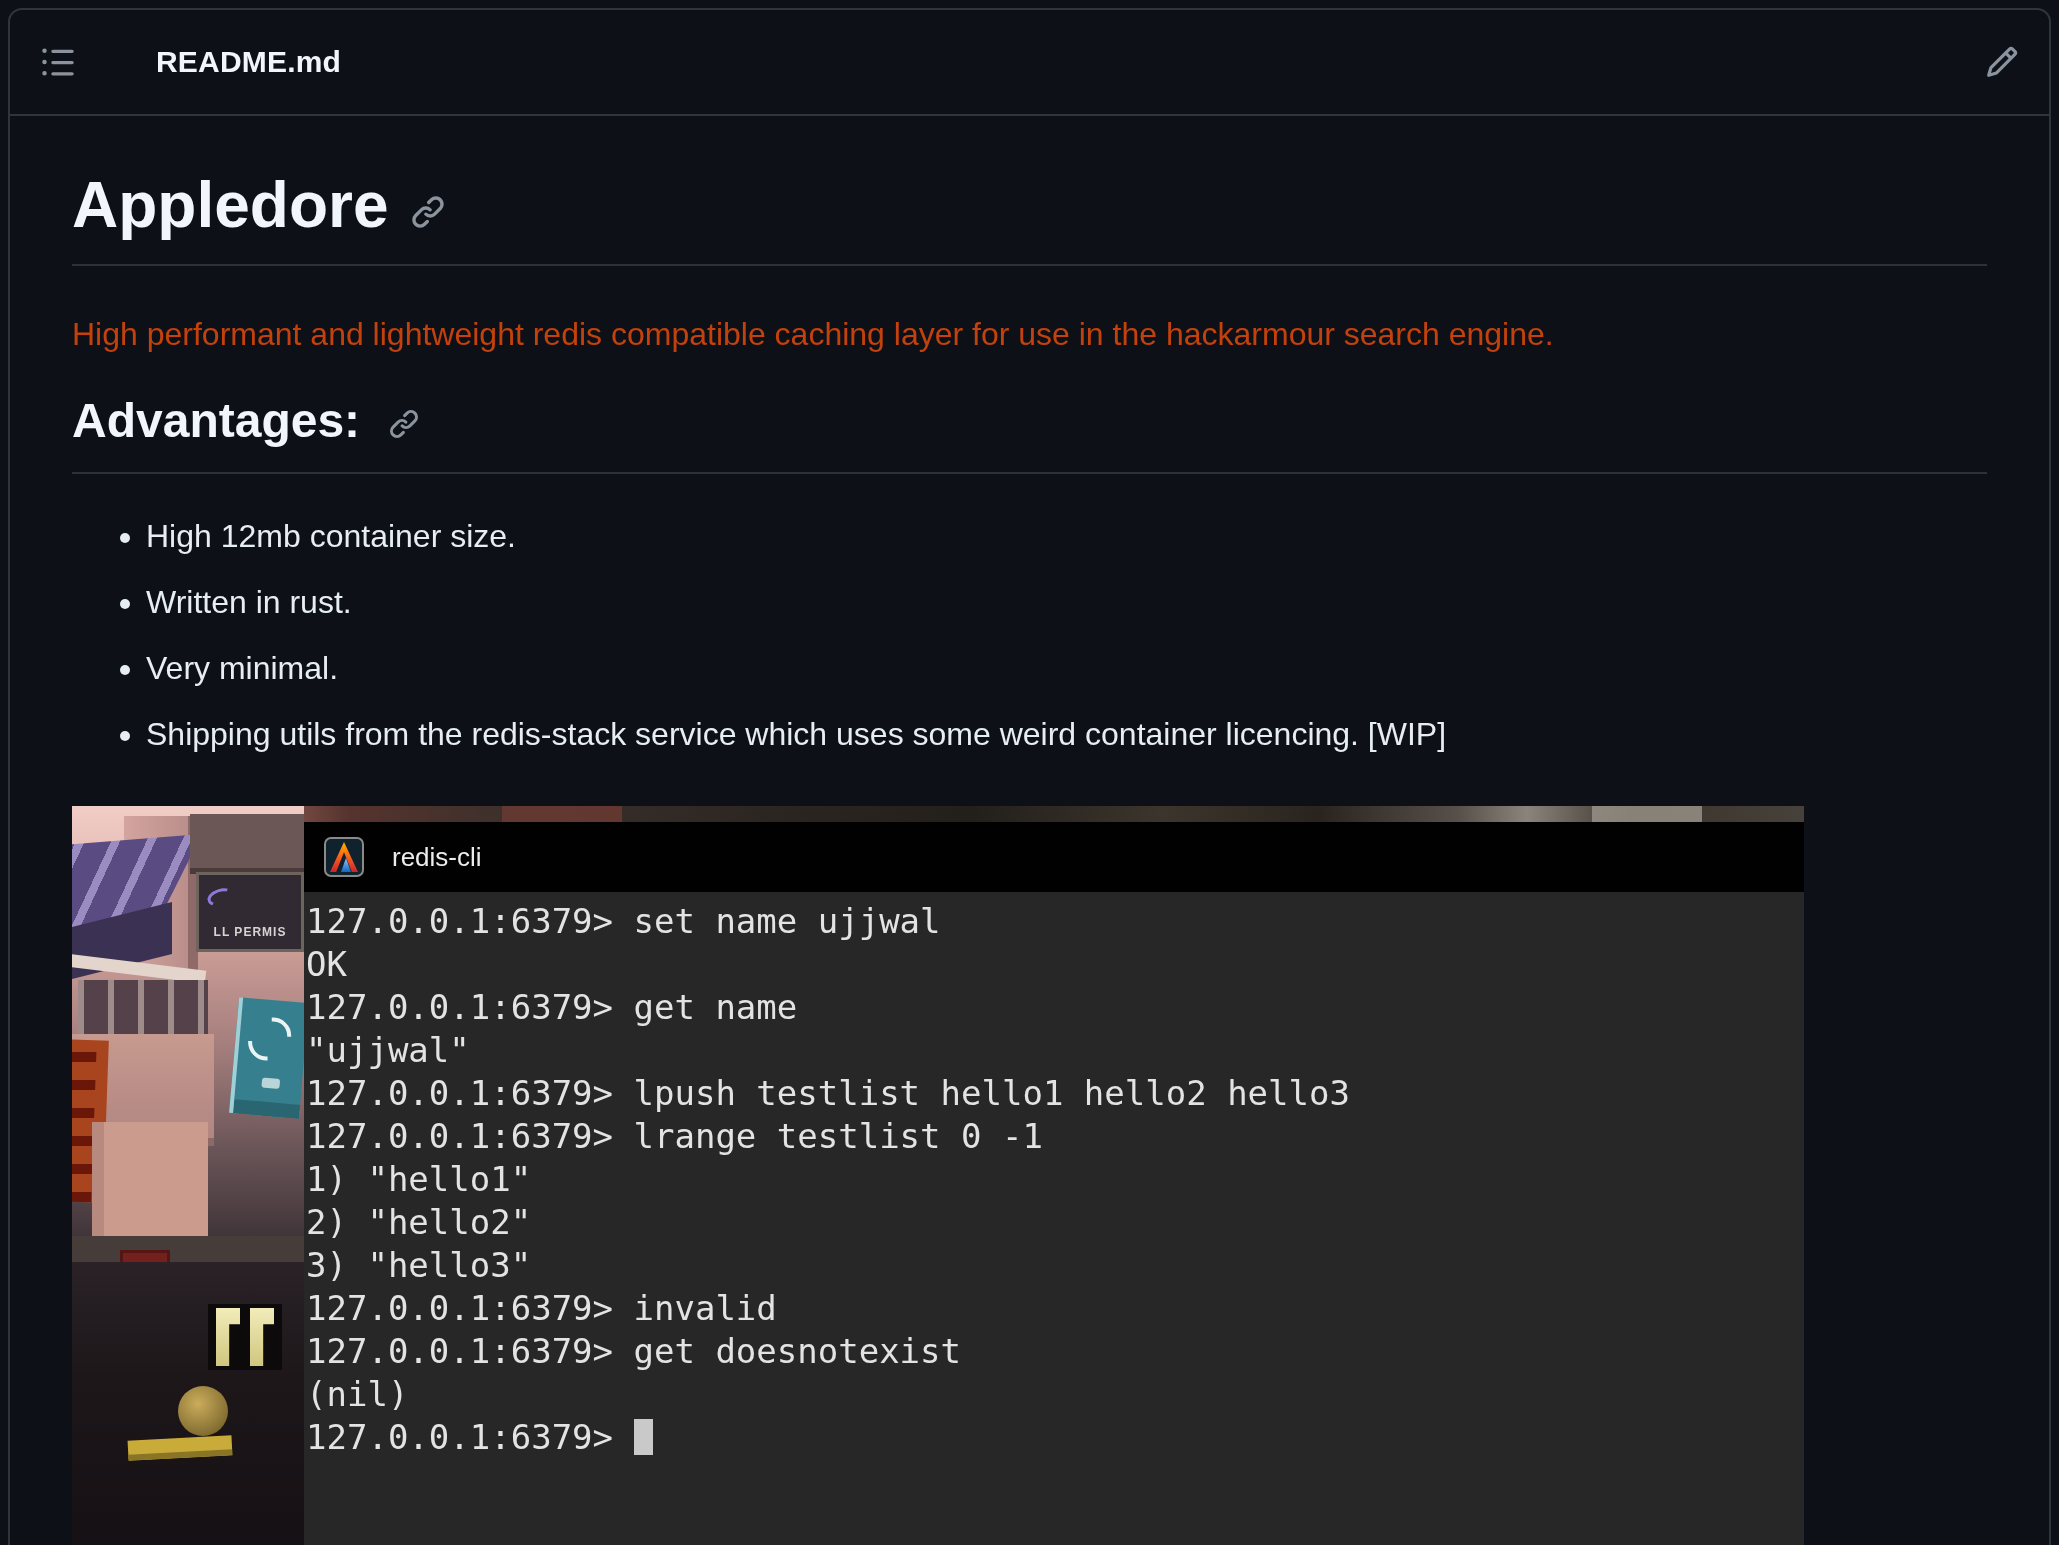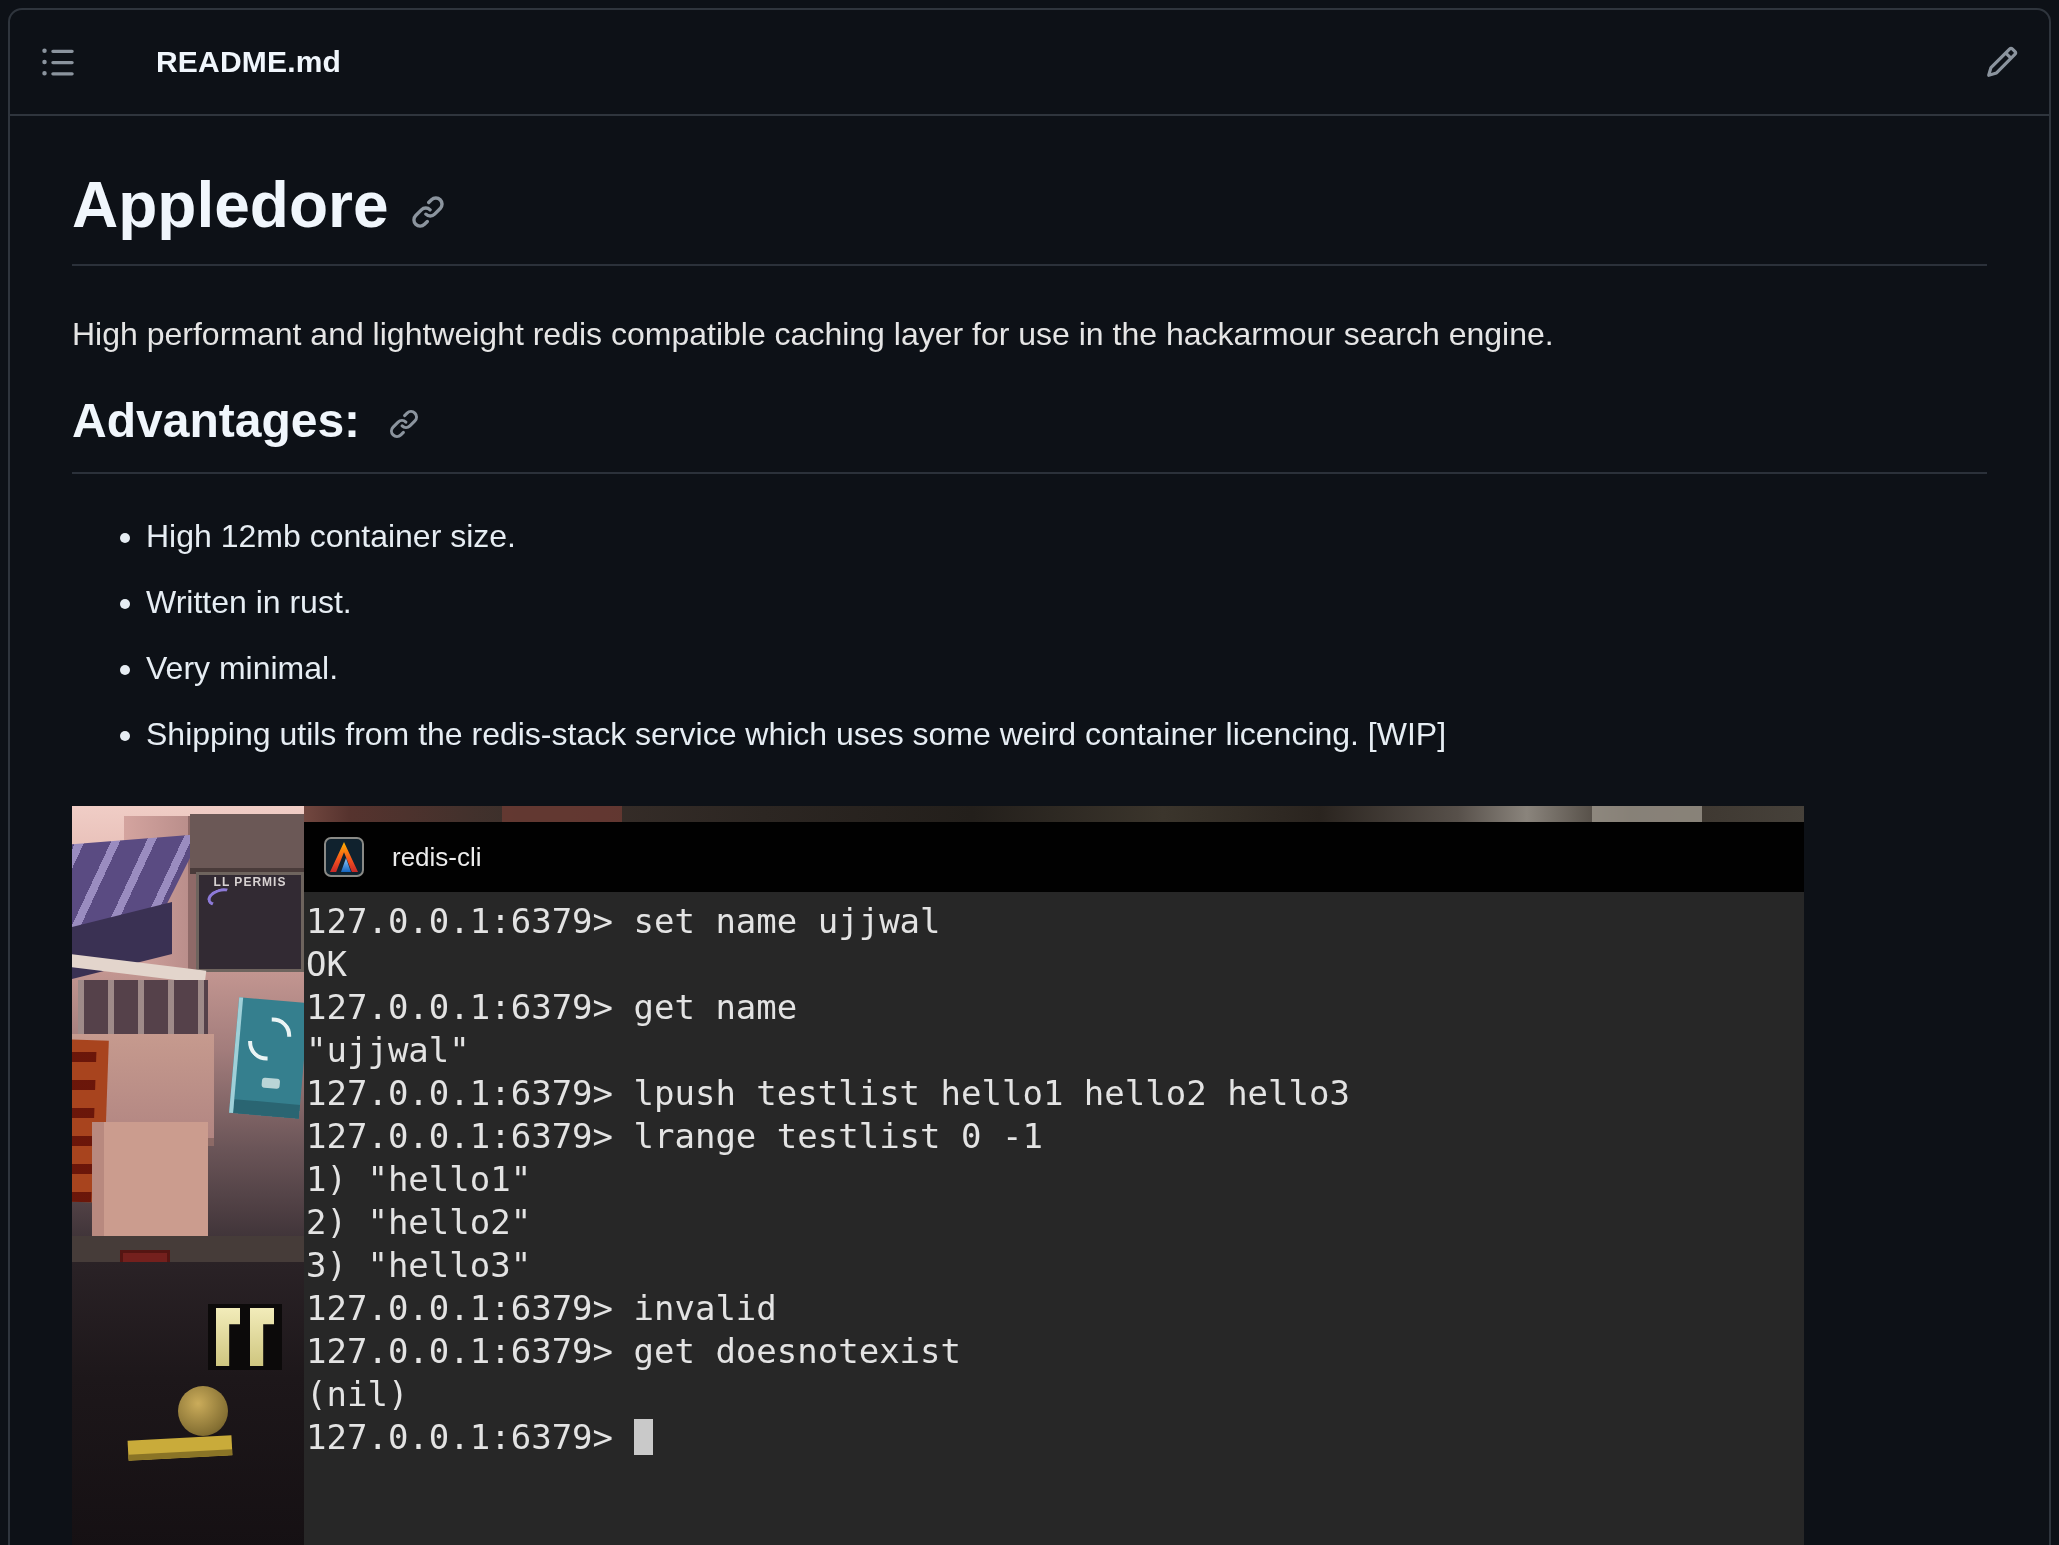--- a/index.html
+++ b/index.html
@@ -29,21 +29,21 @@
     font-size:64px; line-height:80px; font-weight:700; color:#f0f6fc;
     padding-bottom:16px; border-bottom:2px solid #2b313a; margin-bottom:44px;
     display:flex; align-items:center; gap:22px;
   }
   .md-h2 {
     font-size:48px; line-height:60px; font-weight:700; color:#f0f6fc;
     margin-top:28px; padding-bottom:18px; border-bottom:2px solid #2b313a;
     display:flex; align-items:center; gap:28px;
   }
   .anchor-link { color:#8b949e; display:inline-flex; align-items:center; text-decoration:none; margin-top:6px; }
-  .md-p { font-size:32px; line-height:48px; margin-bottom:30px; color:#e5e5e5; }
+  .md-p { font-size:32px; line-height:48px; margin-bottom:30px; color:#c2410c; }
 
   .md-ul { margin:40px 0 0 0; padding-left:74px; list-style:disc outside; }
   .md-ul li { font-size:32px; line-height:44px; color:#e6edf3; }
   .md-ul li + li { margin-top:22px; }
 
   
   .shot {
     position:relative; margin-top:50px; width:1732px; height:760px;
     overflow:hidden; cursor:pointer; background:#181215;
   }
@@ -62,22 +62,22 @@
     background:linear-gradient(180deg,#f0cdc6 0%,#e5bcb4 8%,#c89a94 20%,#a37d7c 32%,
       #6b5558 45%,#3c3136 58%,#251e22 72%,#1c1619 100%);
   }
   .ph { position:absolute; }
   .ph-pillar { left:52px; top:10px; width:74px; height:155px; background:linear-gradient(90deg,#d4a49f,#b68b88); box-shadow:inset -10px 0 0 #8f6a68; }
   .ph-awning { left:-28px; top:28px; width:158px; height:126px;
     background:repeating-linear-gradient(115deg,#9a8cc0 0 8px,#5a4b82 8px 32px);
     clip-path:polygon(0 10%, 100% 0, 60% 100%, 0 80%); }
   .ph-awning-shadow { left:-28px; top:112px; width:128px; height:52px; background:#3a3153; transform:skewY(-14deg); }
   .ph-board { left:118px; top:8px; width:114px; height:60px; background:#6b5856; border-bottom:6px solid #4a3b3a; }
-  .ph-sign-dark { left:124px; top:66px; width:108px; height:100px; background:#322a33; border:3px solid #6e645e;
-    display:flex; align-items:flex-start; justify-content:center; padding-bottom:10px; }
+  .ph-sign-dark { left:124px; top:66px; width:108px; height:80px; background:#322a33; border:3px solid #6e645e;
+    display:flex; align-items:flex-end; justify-content:center; padding-bottom:10px; }
   .ph-sign-dark .swirl { position:absolute; left:8px; top:14px; width:26px; height:16px; border:3px solid #8d7ad8; border-radius:50%; border-color:#8d7ad8 transparent transparent #8d7ad8; transform:rotate(-20deg); }
   .ph-sign-text { font-size:12px; letter-spacing:1px; color:#d8d2d2; font-weight:700; }
   .ph-rail { left:-8px; top:156px; width:142px; height:13px; background:#e3d5cc; transform:rotate(7deg); }
   .ph-balcony { left:6px; top:174px; width:130px; height:56px; background:#55414a;
     background-image:repeating-linear-gradient(90deg,rgba(232,212,200,.5) 0 6px,transparent 6px 30px); }
   .ph-beige { left:0; top:228px; width:142px; height:112px; background:linear-gradient(180deg,#c69a8e,#b08481); box-shadow:inset 0 -8px 0 #8d6a66; }
   .ph-teal { left:162px; top:194px; width:70px; height:116px; background:#357f8e; transform:rotate(5deg);
     border-left:4px solid #9fd0d8; box-shadow:inset 0 -14px 0 #2a6572; }
   .ph-teal .s1 { position:absolute; left:10px; top:16px; width:40px; height:46px; border:4px solid #eaf4f4; border-color:#eaf4f4 transparent #eaf4f4 transparent; border-radius:50%; transform:rotate(40deg); }
   .ph-teal .s2 { position:absolute; left:26px; top:78px; width:18px; height:10px; background:#dcebea; border-radius:3px; opacity:.8; }

